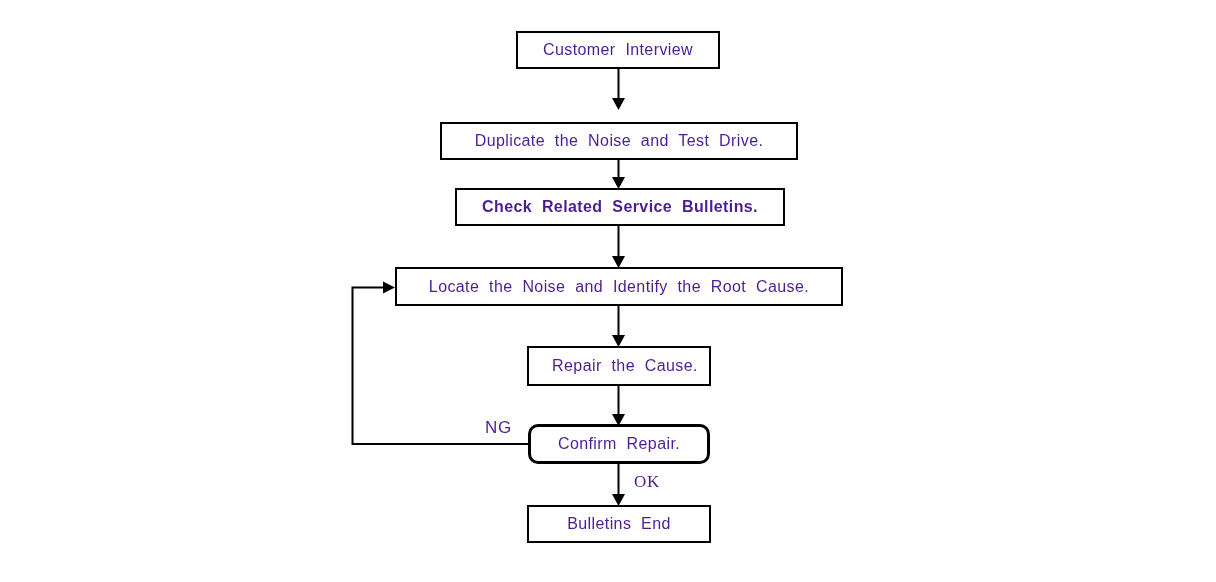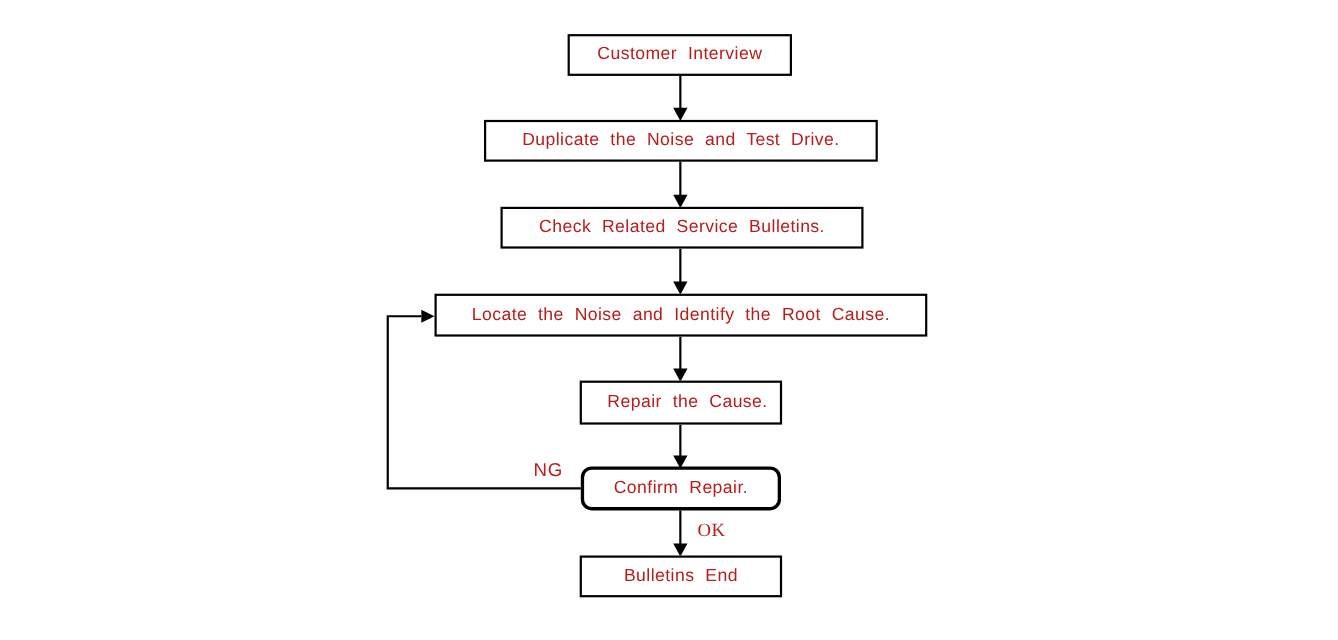--- a/index.html
+++ b/index.html
@@ -6,21 +6,21 @@
     margin: 0;
     padding: 0;
     background: #ffffff;
   }
   .canvas {
     position: relative;
     width: 1216px;
     height: 582px;
     background: #ffffff;
     font-family: "Liberation Sans", sans-serif;
-    color: #b91c1c;
+    color: #4c1d95;
     overflow: hidden;
   }
   .connectors {
     position: absolute;
     left: 0;
     top: 0;
     width: 1216px;
     height: 582px;
   }
   .node {
@@ -73,25 +73,25 @@
       <polygon points="612,414 625,414 618.5,426"></polygon>
       <polygon points="612,494 625,494 618.5,506"></polygon>
       <polygon points="383,281.5 383,293.5 395,287.5"></polygon>
     </g>
   </svg>
 
   <div class="node" style="left:516px; top:31px; width:204px; height:38px;">
     <span>Customer Interview</span>
   </div>
 
-  <div class="node" style="left:440px; top:109px; width:358px; height:38px;text-align:center;">
+  <div class="node" style="left:440px; top:122px; width:358px; height:38px;text-align:center;">
     <span>Duplicate the Noise and Test Drive.</span>
   </div>
 
-  <div class="node" style="left:455px; top:188px; width:330px; height:38px;">
+  <div class="node" style="left:455px; top:188px; width:330px; height:38px;font-weight:bold;">
     <span>Check Related Service Bulletins.</span>
   </div>
 
   <div class="node" style="left:395px; top:267px; width:448px; height:39px;text-align:center;">
     <span>Locate the Noise and Identify the Root Cause.</span>
   </div>
 
   <div class="node" style="left:527px; top:346px; width:184px; height:40px;padding-left:12px;">
     <span>Repair the Cause.</span>
   </div>

